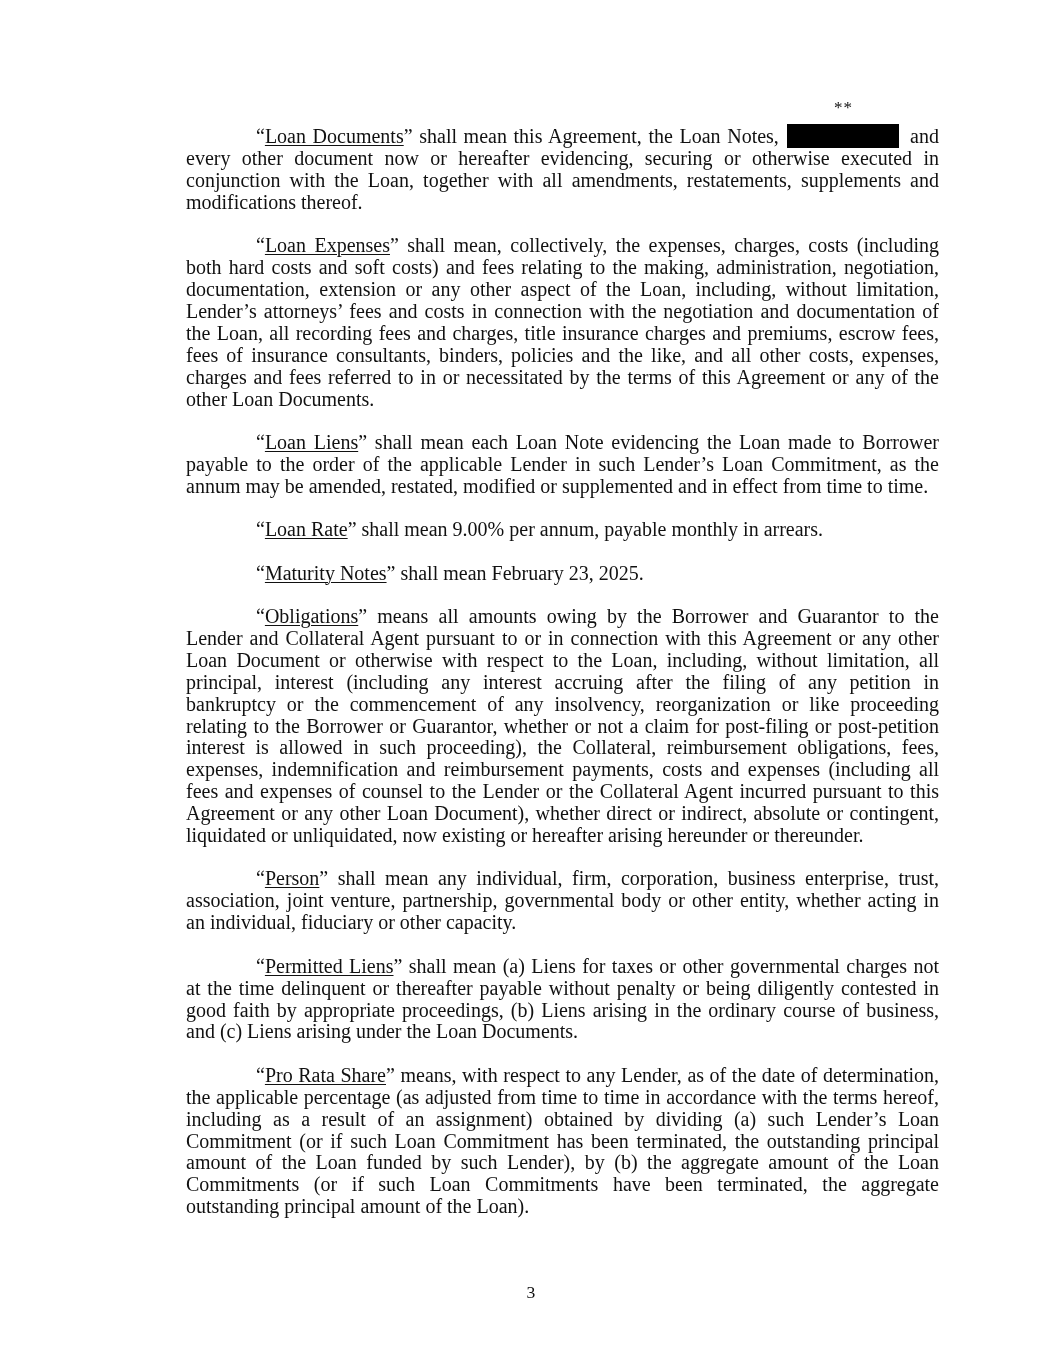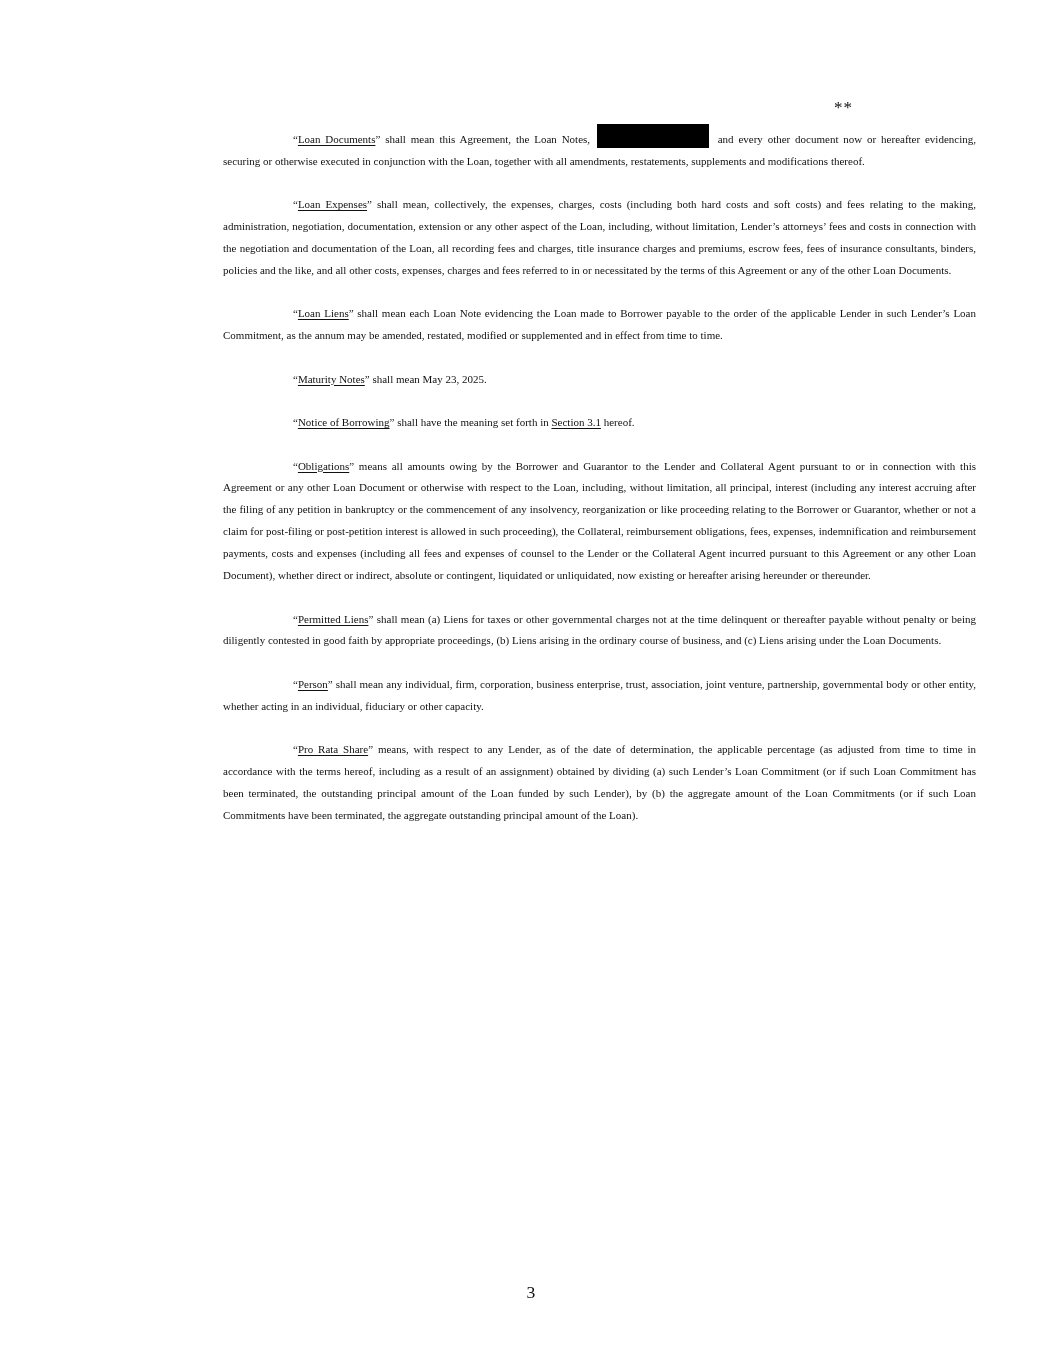--- a/index.html
+++ b/index.html
@@ -27,23 +27,22 @@
       left: 834px;
       top: 98px;
       font-size: 17px;
       letter-spacing: 1px;
     }
     .body-text {
       position: absolute;
       left: 186px;
       top: 124px;
       width: 753px;
-      font-size: 11px;
+      font-size: 20px;
       line-height: 21.9px;
-      margin-left: 37px;
     }
     .para {
       margin: 0 0 21.5px 0;
       text-align: justify;
       text-indent: 70px;
     }
     .para.single {
       text-align: left;
     }
     .term {
@@ -87,40 +86,40 @@
     </p>
 
     <p class="para">
       <span>“</span><span class="term">Loan Expenses</span><span>”</span><span> shall mean, collectively, the expenses, charges, costs (including both hard costs and soft costs) and fees relating to the making, administration, negotiation, documentation, extension or any other aspect of the Loan, including, without limitation, Lender’s attorneys’ fees and costs in connection with the negotiation and documentation of the Loan, all recording fees and charges, title insurance charges and premiums, escrow fees, fees of insurance consultants, binders, policies and the like, and all other costs, expenses, charges and fees referred to in or necessitated by the terms of this Agreement or any of the other Loan Documents.</span>
     </p>
 
     <p class="para">
       <span>“</span><span class="term">Loan Liens</span><span>”</span><span> shall mean each Loan Note evidencing the Loan made to Borrower payable to the order of the applicable Lender in such Lender’s Loan Commitment, as the annum may be amended, restated, modified or supplemented and in effect from time to time.</span>
     </p>
 
+    <p class="para single">
+      <span>“</span><span class="term">Loan Rate</span><span>”</span><span> shall mean 9.00% per annum, payable monthly in arrears.</span>
+    </p>
 
     <p class="para single">
-      <span>“</span><span class="term">Maturity Notes</span><span>”</span><span> shall mean May 23, 2025.</span>
+      <span>“</span><span class="term">Maturity Notes</span><span>”</span><span> shall mean February 23, 2025.</span>
     </p>
 
 
-    <p class="para single">
-      <span>“</span><span class="term">Notice of Borrowing</span><span>”</span><span> shall have the meaning set forth in </span><span class="xref">Section 3.1</span><span> hereof.</span>
-    </p>
 
     <p class="para">
       <span>“</span><span class="term">Obligations</span><span>”</span><span> means all amounts owing by the Borrower and Guarantor to the Lender and Collateral Agent pursuant to or in connection with this Agreement or any other Loan Document or otherwise with respect to the Loan, including, without limitation, all principal, interest (including any interest accruing after the filing of any petition in bankruptcy or the commencement of any insolvency, reorganization or like proceeding relating to the Borrower or Guarantor, whether or not a claim for post-filing or post-petition interest is allowed in such proceeding), the Collateral, reimbursement obligations, fees, expenses, indemnification and reimbursement payments, costs and expenses (including all fees and expenses of counsel to the Lender or the Collateral Agent incurred pursuant to this Agreement or any other Loan Document), whether direct or indirect, absolute or contingent, liquidated or unliquidated, now existing or hereafter arising hereunder or thereunder.</span>
     </p>
 
     <p class="para">
-      <span>“</span><span class="term">Permitted Liens</span><span>”</span><span> shall mean (a) Liens for taxes or other governmental charges not at the time delinquent or thereafter payable without penalty or being diligently contested in good faith by appropriate proceedings, (b) Liens arising in the ordinary course of business, and (c) Liens arising under the Loan Documents.</span>
+      <span>“</span><span class="term">Person</span><span>”</span><span> shall mean any individual, firm, corporation, business enterprise, trust, association, joint venture, partnership, governmental body or other entity, whether acting in an individual, fiduciary or other capacity.</span>
     </p>
 
     <p class="para">
-      <span>“</span><span class="term">Person</span><span>”</span><span> shall mean any individual, firm, corporation, business enterprise, trust, association, joint venture, partnership, governmental body or other entity, whether acting in an individual, fiduciary or other capacity.</span>
+      <span>“</span><span class="term">Permitted Liens</span><span>”</span><span> shall mean (a) Liens for taxes or other governmental charges not at the time delinquent or thereafter payable without penalty or being diligently contested in good faith by appropriate proceedings, (b) Liens arising in the ordinary course of business, and (c) Liens arising under the Loan Documents.</span>
     </p>
 
     <p class="para">
       <span>“</span><span class="term">Pro Rata Share</span><span>”</span><span> means, with respect to any Lender, as of the date of determination, the applicable percentage (as adjusted from time to time in accordance with the terms hereof, including as a result of an assignment) obtained by dividing (a) such Lender’s Loan Commitment (or if such Loan Commitment has been terminated, the outstanding principal amount of the Loan funded by such Lender), by (b) the aggregate amount of the Loan Commitments (or if such Loan Commitments have been terminated, the aggregate outstanding principal amount of the Loan).</span>
     </p>
 
   </div>
 
   <div class="page-number">3</div>
 

